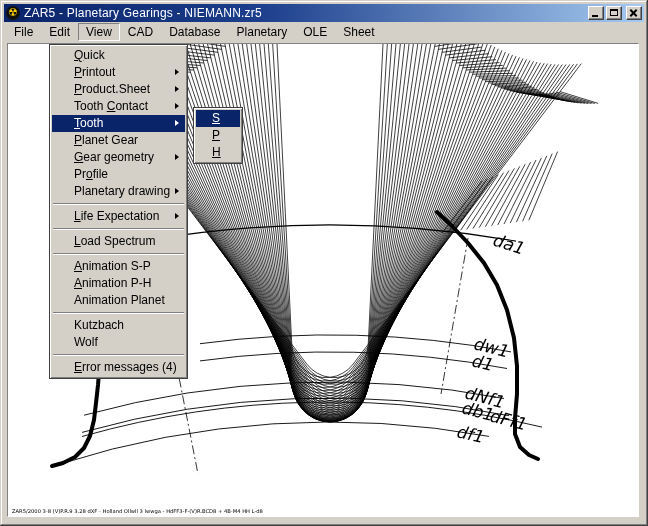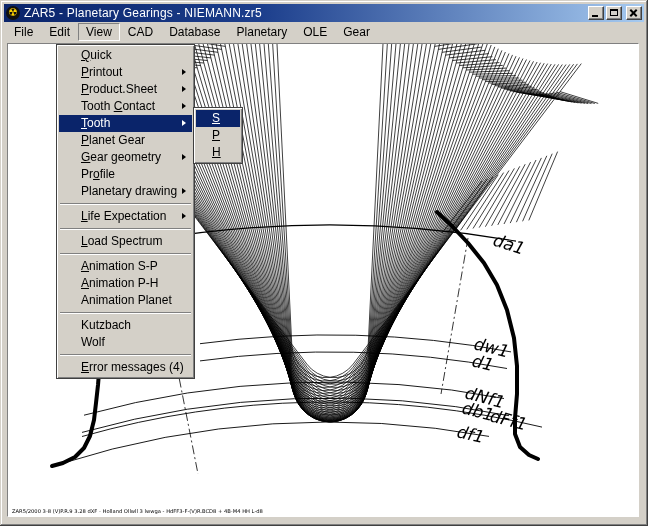--- a/index.html
+++ b/index.html
@@ -34,21 +34,21 @@
     display:flex;align-items:center;font-size:12px;color:#000;padding-left:2px;
   }
   .mb-item{padding:2px 8px;white-space:nowrap;}
   .mb-item.open{border:1px solid;border-color:#808080 #FFFFFF #FFFFFF #808080;padding:1px 7px;}
   .client{
     position:absolute;left:7px;top:43px;width:632px;height:474px;background:#FFFFFF;
     border:1px solid;border-color:#808080 #FFFFFF #FFFFFF #808080;
   }
   .client svg{position:absolute;left:0;top:0;}
   .menu{
-    position:absolute;left:56px;top:44px;width:139px;z-index:5;
+    position:absolute;left:49px;top:44px;width:139px;z-index:5;
     background:#D4D0C8;border:1px solid #404040;padding:2px;
     box-shadow:inset 1px 1px 0 #FFFFFF, inset -1px -1px 0 #808080;
     font-size:12px;color:#000;
   }
   .submenu{
     position:absolute;left:193px;top:107px;width:50px;z-index:6;
     background:#D4D0C8;border:1px solid #404040;padding:2px;
     box-shadow:inset 1px 1px 0 #FFFFFF, inset -1px -1px 0 #808080;
     font-size:12px;color:#000;
   }
@@ -83,21 +83,21 @@
   </div>
 
   <div class="menubar">
       <div class="mb-item">File</div>
       <div class="mb-item">Edit</div>
       <div class="mb-item open">View</div>
       <div class="mb-item">CAD</div>
       <div class="mb-item">Database</div>
       <div class="mb-item">Planetary</div>
       <div class="mb-item">OLE</div>
-      <div class="mb-item">Gear</div>
+      <div class="mb-item">Sheet</div>
     </div>
 
   <div class="client">
     <svg id="gear-svg" width="630" height="472" viewBox="8 44 630 472" xmlns="http://www.w3.org/2000/svg">
         <g stroke="#000" stroke-width="0.75" fill="none">
           <path d="M61.8 103.4L100.0 91.6M78.7 63.6L306.8 364.1L311.5 369.2L317.2 373.2L323.6 376.0L330.4 377.4L337.3 377.5L344.1 376.1L350.5 373.4L356.3 369.4L361.1 364.4L364.7 358.5L367.2 352.0L368.2 345.1L386.7 -31.7M385.0 3.4L423.2 -8.4"></path>
           <path d="M65.2 103.5L103.5 92.2M82.6 63.9L307.0 367.2L311.7 372.3L317.4 376.4L323.7 379.3L330.5 380.8L337.4 380.9L344.3 379.6L350.7 377.0L356.4 373.1L361.3 368.1L365.1 362.3L367.5 355.8L368.7 348.9L391.7 -27.6M389.6 7.4L427.9 -3.9"></path>
           <path d="M68.5 103.6L107.0 92.7M86.4 64.2L307.2 370.1L311.8 375.3L317.4 379.5L323.7 382.4L330.5 384.0L337.4 384.2L344.3 383.0L350.7 380.5L356.5 376.6L361.5 371.7L365.3 365.9L367.9 359.5L369.1 352.6L396.6 -23.6M394.1 11.4L432.5 0.5"></path>
           <path d="M71.8 103.6L110.4 93.1M90.2 64.4L307.3 373.0L311.9 378.2L317.4 382.4L323.7 385.4L330.4 387.1L337.4 387.4L344.2 386.3L350.7 383.8L356.6 380.1L361.5 375.2L365.4 369.4L368.1 363.0L369.4 356.2L401.4 -19.7M398.5 15.3L437.1 4.8"></path>
           <path d="M75.1 103.4L113.8 93.5M94.0 64.5L307.4 375.6L311.8 380.9L317.3 385.2L323.5 388.3L330.3 390.1L337.2 390.5L344.1 389.4L350.6 387.0L356.5 383.3L361.5 378.5L365.5 372.8L368.2 366.4L369.6 359.6L406.2 -15.9M402.8 19.1L441.5 9.1"></path>

